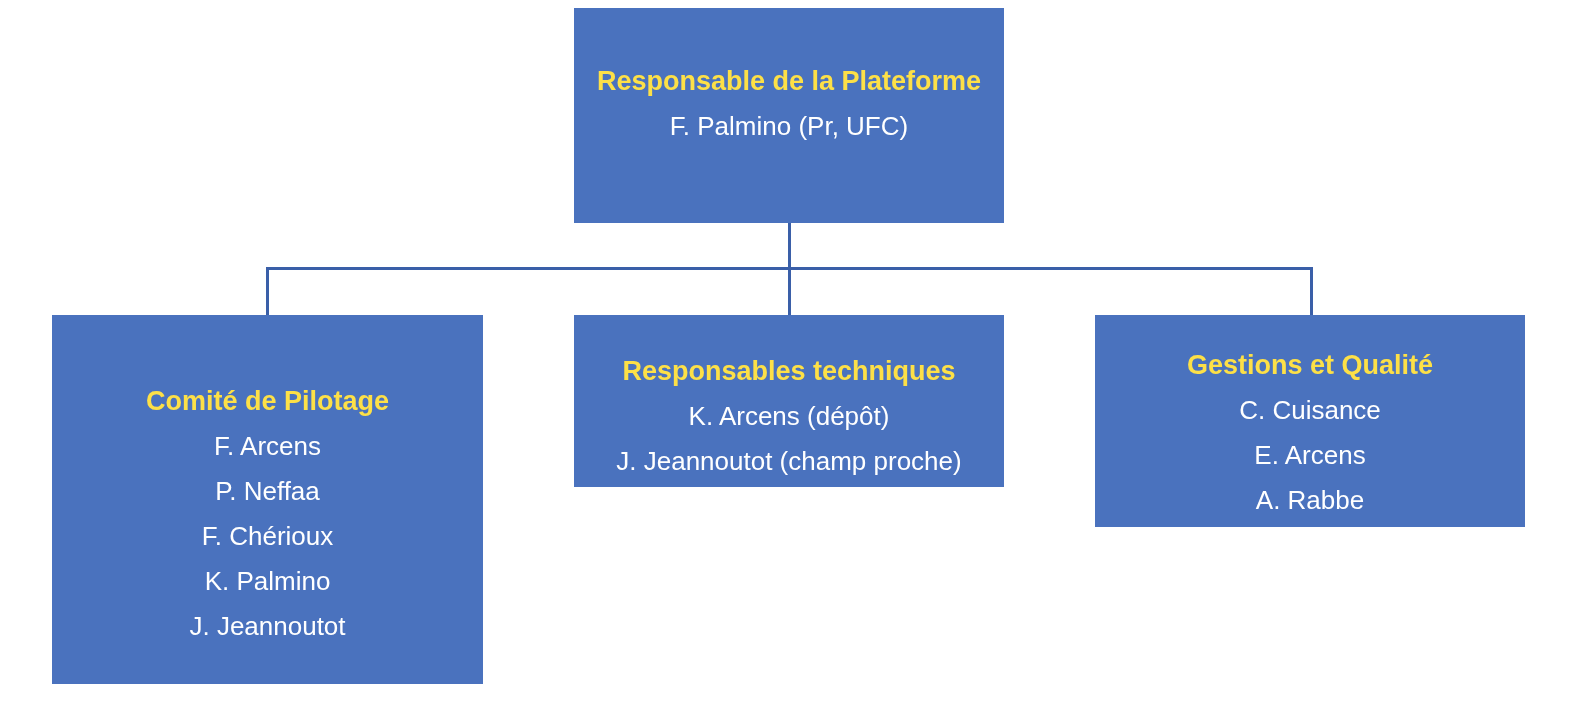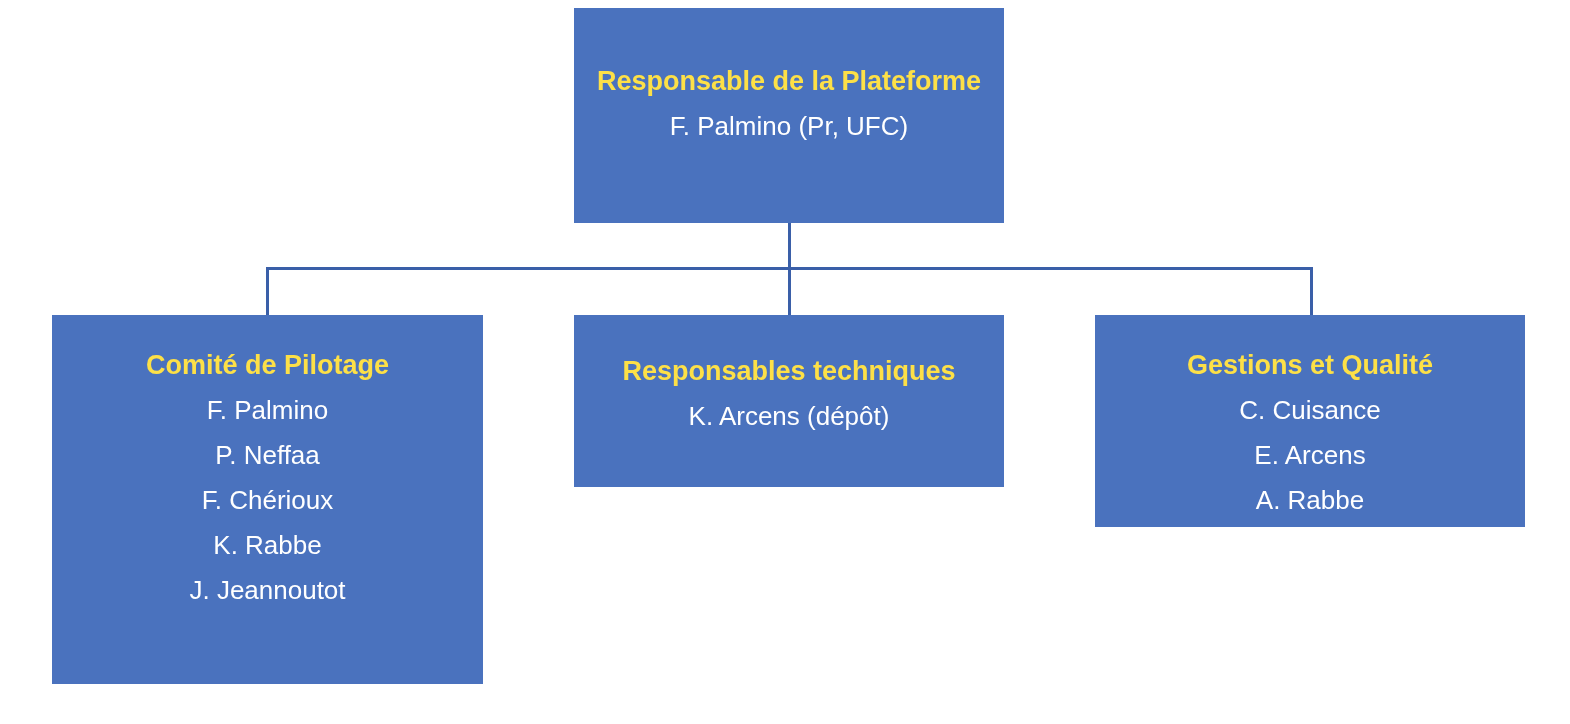--- a/index.html
+++ b/index.html
@@ -63,21 +63,21 @@
   #node-root {
     left: 574px; top: 8px; width: 430px; height: 215px;
     justify-content: center;
   }
   #node-root .node-inner { transform: translateY(-12px); }
 
   #node-comite {
     left: 52px; top: 315px; width: 431px; height: 369px;
     justify-content: flex-start;
   }
-  #node-comite .node-inner { padding-top: 28px; text-align: center; }
+  #node-comite .node-inner { padding-top: 64px; text-align: center; }
 
   #node-technique {
     left: 574px; top: 315px; width: 430px; height: 172px;
     justify-content: flex-start;
   }
   #node-technique .node-inner { padding-top: 34px; }
 
   #node-gestion {
     left: 1095px; top: 315px; width: 430px; height: 212px;
     justify-content: flex-start;
@@ -98,32 +98,33 @@
   <div class="node" id="node-root">
     <div class="node-inner">
       <div class="node-title">Responsable de la Plateforme</div>
       <div class="node-line">F. Palmino (Pr, UFC)</div>
     </div>
   </div>
 
   <div class="node" id="node-comite">
     <div class="node-inner">
       <div class="node-title">Comité de Pilotage</div>
-      <div class="node-line">F. Palmino</div>
+      <div class="node-line">F. Arcens</div>
       <div class="node-line">P. Neffaa</div>
       <div class="node-line">F. Chérioux</div>
-      <div class="node-line">K. Rabbe</div>
+      <div class="node-line">K. Palmino</div>
       <div class="node-line">J. Jeannoutot</div>
     </div>
   </div>
 
   <div class="node" id="node-technique">
     <div class="node-inner">
       <div class="node-title">Responsables techniques</div>
       <div class="node-line">K. Arcens (dépôt)</div>
+      <div class="node-line">J. Jeannoutot (champ proche)</div>
     </div>
   </div>
 
   <div class="node" id="node-gestion">
     <div class="node-inner">
       <div class="node-title">Gestions et Qualité</div>
       <div class="node-line">C. Cuisance</div>
       <div class="node-line">E. Arcens</div>
       <div class="node-line">A. Rabbe</div>
     </div>

